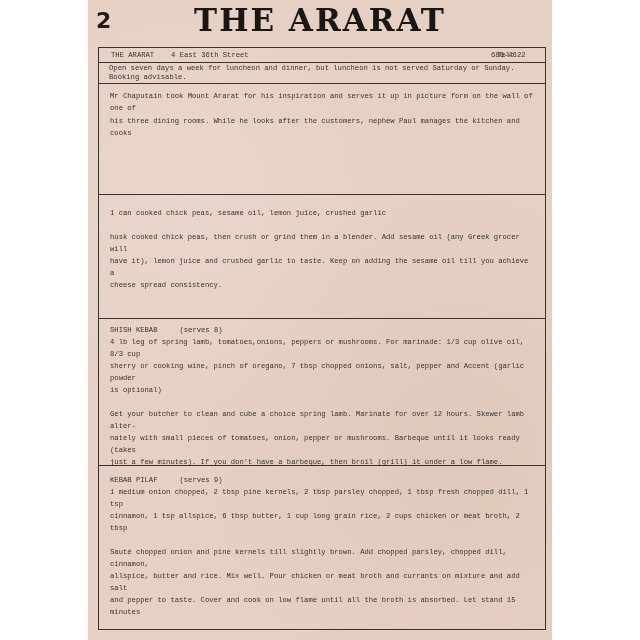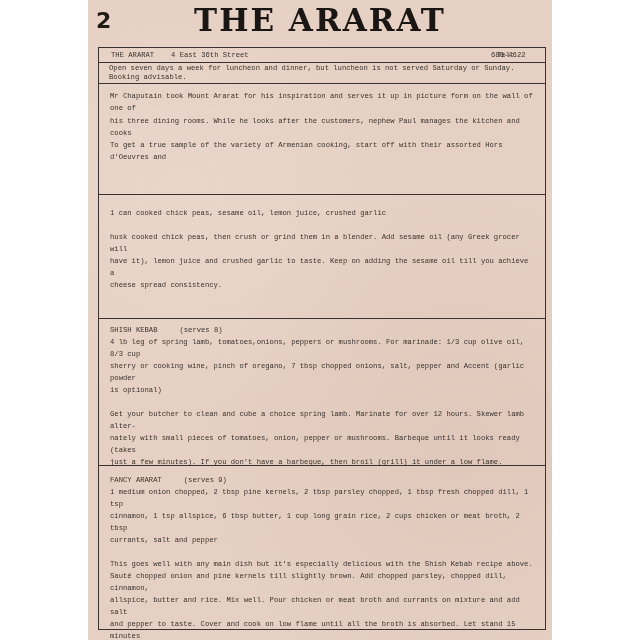--- a/index.html
+++ b/index.html
@@ -54,21 +54,20 @@
     <span class="addr">4 East 36th Street</span>
     <span class="tel-l">Tel:</span>
     <span class="tel">686-4622</span>
   </div>
 
   <div class="row hours mono">Open seven days a week for luncheon and dinner, but luncheon is not served Saturday or Sunday.  Booking advisable.</div>
 
   <div class="row sec intro mono">
     <p>Mr Chaputain took Mount Ararat for his inspiration and serves it up in picture form on the wall of one of</p>
     <p>his three dining rooms.  While he looks after the customers, nephew Paul manages the kitchen and cooks</p>
-    <p>To get a true sample of the variety of Armenian cooking, start off with their assorted Hors d'Oeuvres and</p>
   </div>
 
   <div class="row sec homos mono">
     <p>1 can cooked chick peas, sesame oil, lemon juice, crushed garlic</p>
     <div class="gap"></div>
     <p>husk cooked chick peas, then crush or grind them in a blender.  Add sesame oil (any Greek grocer will</p>
     <p>have it), lemon juice and crushed garlic to taste.  Keep on adding the sesame oil till you achieve a</p>
     <p>cheese spread consistency.</p>
   </div>
 
@@ -77,24 +76,22 @@
     <p>4 lb leg of spring lamb, tomatoes,onions, peppers or mushrooms. For marinade: 1/3 cup olive oil, 8/3 cup</p>
     <p>sherry or cooking wine, pinch of oregano, 7 tbsp chopped onions, salt, pepper and Accent (garlic powder</p>
     <p>is optional)</p>
     <div class="gap"></div>
     <p>Get your butcher to clean and cube a choice spring lamb.  Marinate for over 12 hours.  Skewer lamb alter-</p>
     <p>nately with small pieces of tomatoes, onion, pepper or mushrooms.  Barbeque until it looks ready (takes</p>
     <p>just a few minutes).  If you don't have a barbeque, then broil (grill) it under a low flame.</p>
   </div>
 
   <div class="row sec pilaf mono">
-    <p class="title-line"><span class="t">FANCY ARARAT</span><span>(serves 9)</span></p>
+    <p class="title-line"><span class="t">KEBAB PILAF</span><span>(serves 9)</span></p>
     <p>1 medium onion chopped, 2 tbsp pine kernels, 2 tbsp parsley chopped, 1 tbsp fresh chopped dill, 1 tsp</p>
     <p>cinnamon, 1 tsp allspice, 6 tbsp butter, 1 cup long grain rice, 2 cups chicken or meat broth, 2 tbsp</p>
-    <p>currants, salt and pepper</p>
     <div class="gap"></div>
-    <p>This goes well with any main dish but it's especially delicious with the Shish Kebab recipe above.</p>
     <p>Sauté chopped onion and pine kernels till slightly brown.  Add chopped parsley, chopped dill, cinnamon,</p>
     <p>allspice, butter and rice.  Mix well.  Pour chicken or meat broth and currants on mixture and add salt</p>
     <p>and pepper to taste.  Cover and cook on low flame until all the broth is absorbed.  Let stand 15 minutes</p>
 
   </div>
 </div>
 
 </body></html>

